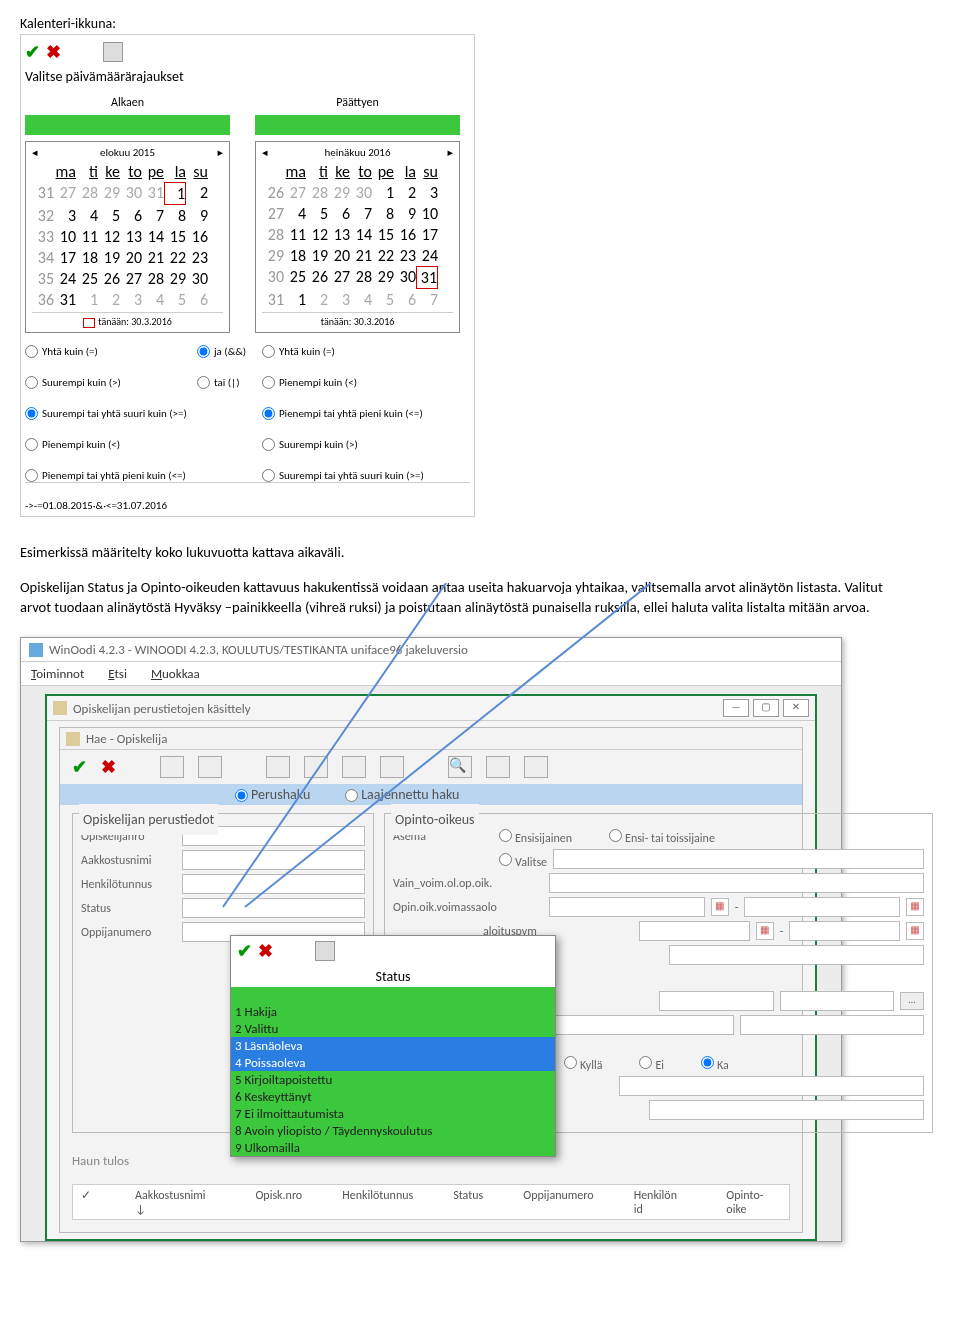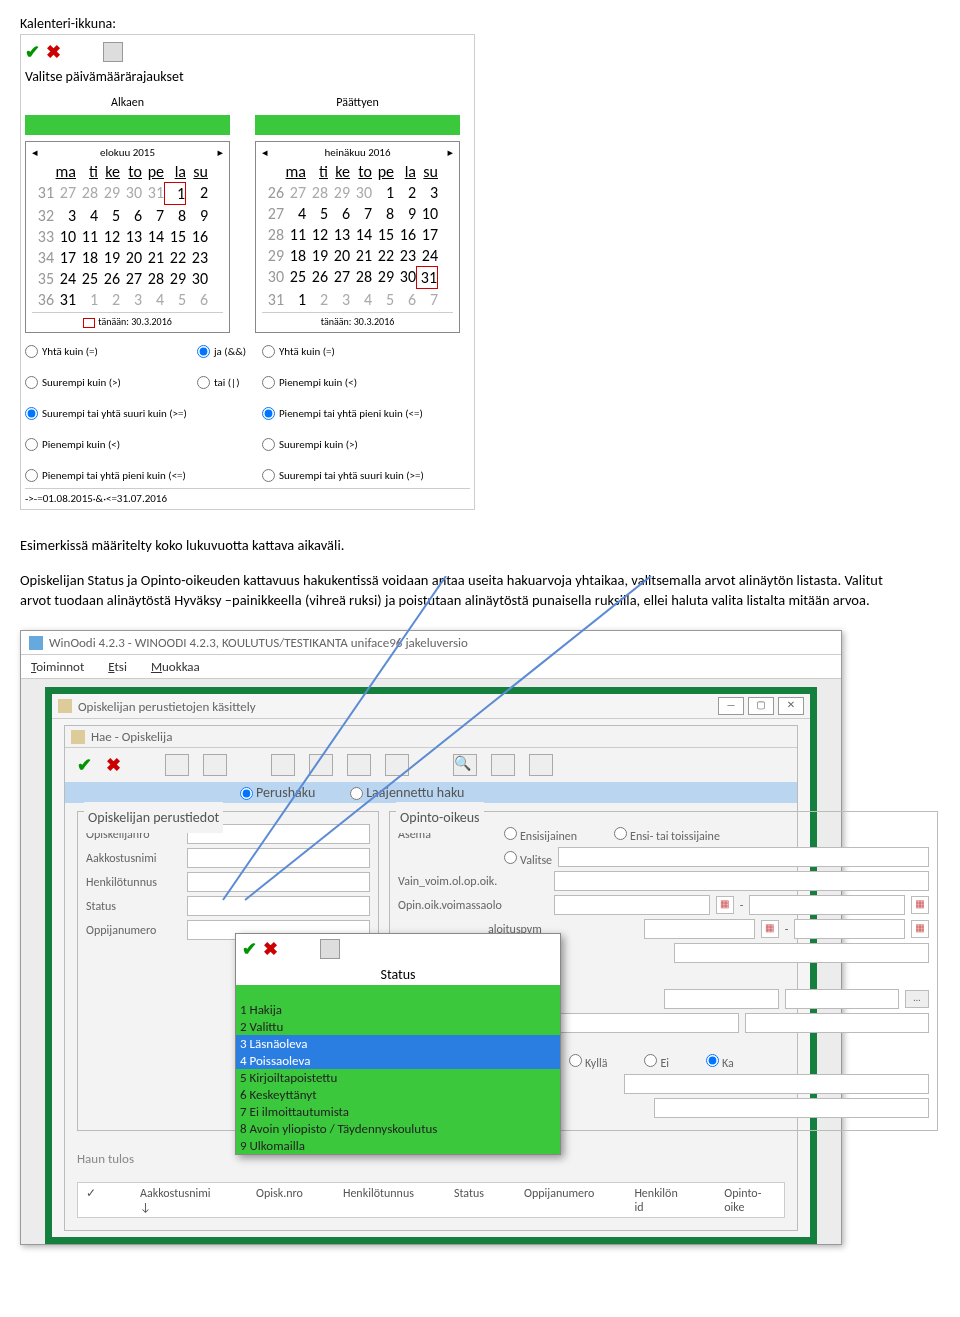--- a/index.html
+++ b/index.html
@@ -23,29 +23,29 @@
 .daygrid .wk{color:#999}
 .daygrid .hdr{font-weight:normal;text-decoration:underline}
 .daygrid .muted{color:#aaa}
 .daygrid .sel{border:1px solid #c00;background:#fff}
 .today{text-align:center;font-size:10px;padding:2px 0;border-top:1px solid #ccc;margin-top:2px}
 .today .box{display:inline-block;width:10px;height:8px;border:1px solid #c00;vertical-align:middle;margin-right:3px}
 .radios{display:flex;gap:10px;margin-top:12px;font-size:11px}
 .rcol{display:flex;flex-direction:column;gap:18px}
 .rcol label{display:flex;align-items:center;gap:4px}
 .rcol input{margin:0}
-.cal-footer{font-size:11px;margin-top:6px;border-top:1px solid #ccc;padding-top:3px}
+.cal-footer{font-size:11px;margin-top:0;border-top:1px solid #ccc;padding-top:16px}
 .body-text{margin:25px 0 20px 0;font-size:14.5px;line-height:1.4;max-width:870px}
 .app-win{position:relative;width:820px;border:1px solid #999;background:#ececec;box-shadow:2px 2px 6px rgba(0,0,0,0.3)}
 .app-title{background:#fff;border-bottom:1px solid #ccc;padding:4px 8px;font-size:13px;color:#666;display:flex;align-items:center;gap:6px}
 .app-title .icon{width:14px;height:14px;background:#6ad}
 .menubar{background:#fff;padding:4px 10px;font-size:13px;display:flex;gap:24px;border-bottom:1px solid #ccc}
 .menubar span{color:#333}
 .menubar span::first-letter{text-decoration:underline}
-.sub-win{margin:8px 24px 0 24px;background:#f5f5f5;border:7px solid #15803d}
+.sub-win{margin:8px 24px 0 24px;background:#f5f5f5;border:2px solid #15803d}
 .sub-title{display:flex;align-items:center;justify-content:space-between;padding:3px 6px;border-bottom:1px solid #ccc;font-size:13px;color:#666}
 .sub-title .left{display:flex;align-items:center;gap:6px}
 .sub-title .icon{width:14px;height:14px;background:#dc9}
 .win-btns{display:flex;gap:4px}
 .win-btns span{border:1px solid #999;background:#fff;width:24px;height:16px;font-size:10px;text-align:center;line-height:14px;color:#666}
 .inner-win{margin:6px 12px;border:1px solid #bbb;background:#f3f3f3}
 .inner-title{padding:3px 6px;font-size:13px;color:#666;display:flex;align-items:center;gap:6px;border-bottom:1px solid #ccc}
 .toolbar2{display:flex;align-items:center;gap:14px;padding:6px 12px}
 .toolbar2 .sep{width:16px}
 .tabs{display:flex;gap:30px;padding:2px 20px 2px 170px;background:#b9d5f0;font-size:14px;color:#555}

